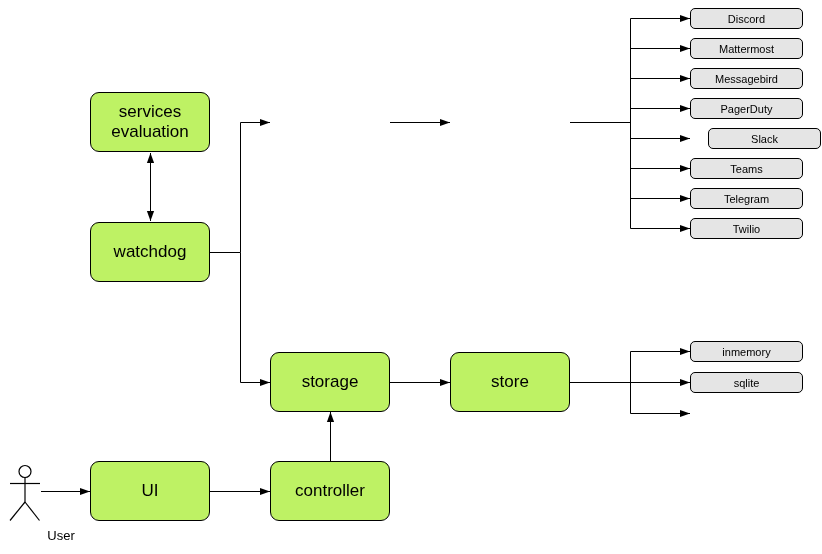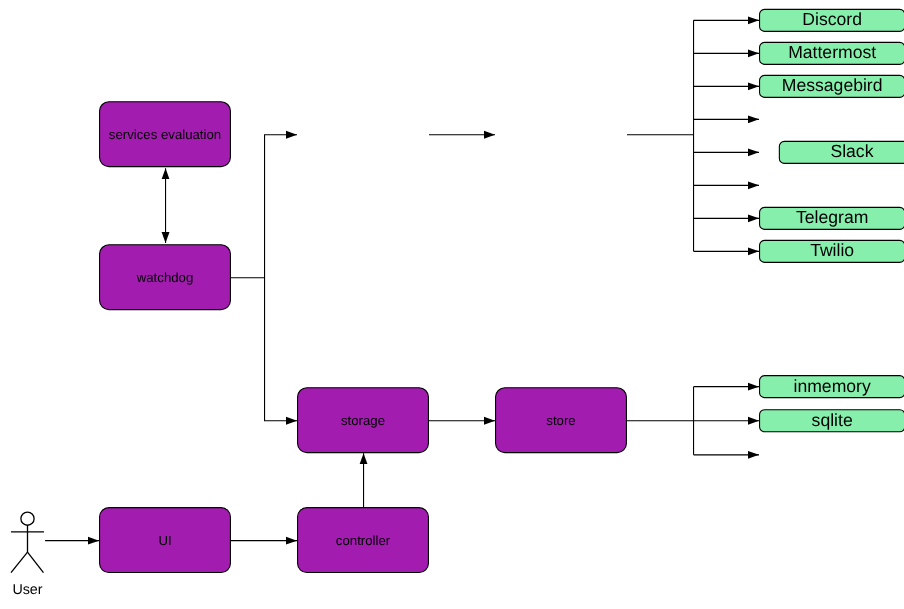--- a/index.html
+++ b/index.html
@@ -13,55 +13,56 @@
   }
   .wires {
     position: absolute;
     left: 0; top: 0;
   }
   .node {
     position: absolute;
     width: 120px;
     height: 60px;
     box-sizing: border-box;
-    background: #a21caf;
+    background: #bef264;
     border: 1px solid #000000;
     border-radius: 9px;
     display: flex;
     align-items: center;
     justify-content: center;
     text-align: center;
-    font-size: 12px;
+    font-size: 17px;
     color: #000000;
     line-height: 1.2;
     padding: 2px;
   }
   .leaf {
     position: absolute;
-    width: 133px;
+    width: 113px;
     height: 21px;
     box-sizing: border-box;
-    background: #86efac;
+    background: #e5e5e5;
     border: 1px solid #000000;
     border-radius: 5px;
     display: flex;
     align-items: center;
     justify-content: center;
     text-align: center;
-    font-size: 16px;
+    font-size: 11px;
     color: #000000;
   }
   .actor-label {
     position: absolute;
     left: 0px;
     top: 528px;
     width: 50px;
     text-align: center;
     font-size: 13px;
     color: #000000;
+    padding-left: 36px;
   }
 </style>
 </head>
 <body>
 
 <div class="canvas">
 
   <svg class="wires" width="822" height="554" viewBox="0 0 822 554">
     <defs>
       <marker id="arrow" markerUnits="userSpaceOnUse" markerWidth="13" markerHeight="11" refX="10" refY="5" orient="auto-start-reverse">
@@ -115,21 +116,23 @@
   <div class="node" style="left:90px; top:92px">services evaluation</div>
   <div class="node" style="left:90px; top:222px">watchdog</div>
   <div class="node" style="left:270px; top:352px">storage</div>
   <div class="node" style="left:450px; top:352px">store</div>
   <div class="node" style="left:90px; top:461px">UI</div>
   <div class="node" style="left:270px; top:461px">controller</div>
 
   <div class="leaf" style="left:690px; top:8px">Discord</div>
   <div class="leaf" style="left:690px; top:38px">Mattermost</div>
   <div class="leaf" style="left:690px; top:68px">Messagebird</div>
+  <div class="leaf" style="left:690px; top:98px">PagerDuty</div>
   <div class="leaf" style="left:708px; top:128px">Slack</div>
+  <div class="leaf" style="left:690px; top:158px">Teams</div>
   <div class="leaf" style="left:690px; top:188px">Telegram</div>
   <div class="leaf" style="left:690px; top:218px">Twilio</div>
 
   <div class="leaf" style="left:690px; top:341px">inmemory</div>
   <div class="leaf" style="left:690px; top:372px">sqlite</div>
 
   <div class="actor-label">User</div>
 
 </div>
 

